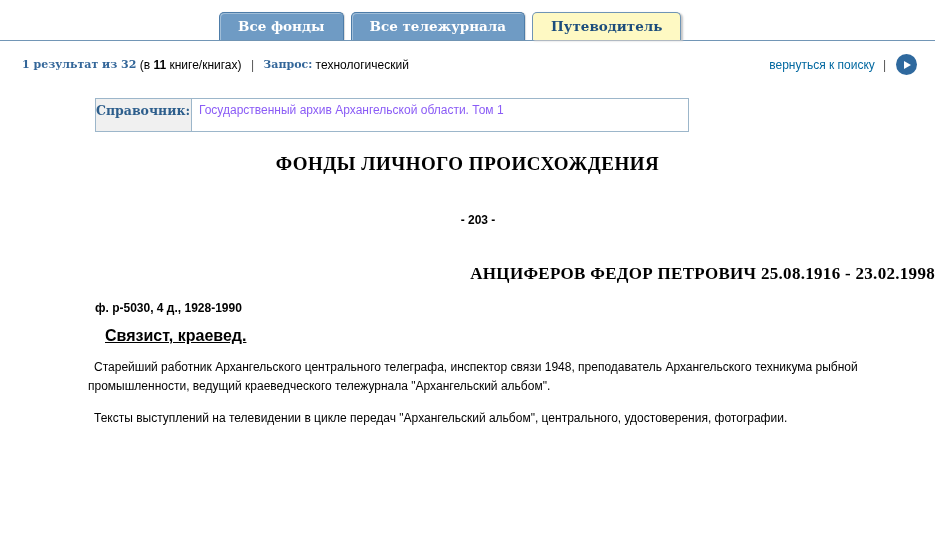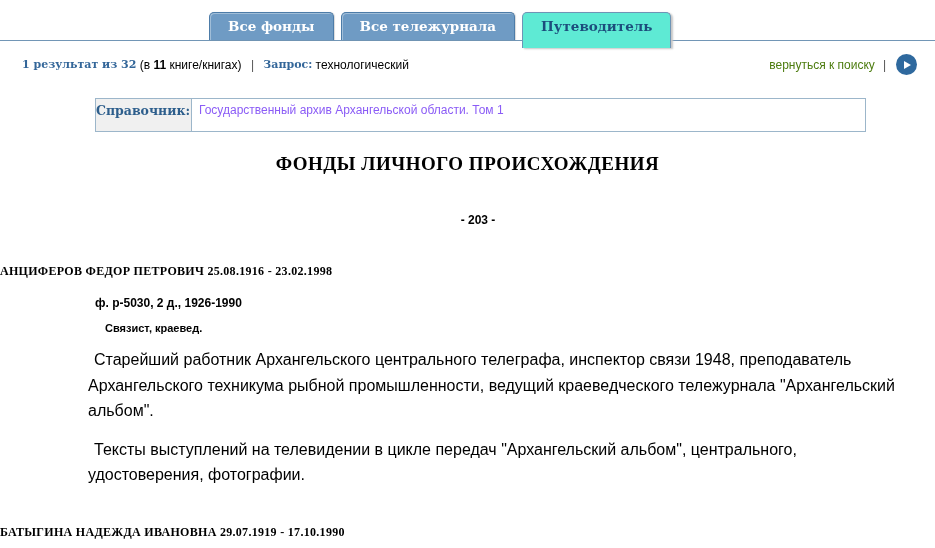--- a/index.html
+++ b/index.html
@@ -3,72 +3,72 @@
 <meta charset="utf-8">
 <style>
   * { margin:0; padding:0; box-sizing:border-box; }
   html,body { width:935px; height:548px; overflow:hidden; background:#fff;
     font-family:"Liberation Sans", sans-serif; }
   .page { position:relative; width:935px; height:548px; background:#fff; }
 
   
   .header { position:relative; height:41px; }
   .tabline { position:absolute; top:40px; left:0; right:0; height:1px; background:#7296b6; z-index:1; }
-  .tabs { position:absolute; top:12px; left:209px; display:flex; z-index:2; }
+  .tabs { position:absolute; top:12px; left:219px; display:flex; z-index:2; }
   .tab {
     height:28px; padding:5px 18px 0; margin-right:7px;
     background:#6f9bc4; color:#fff;
     border:1px solid #4d7ca8; border-bottom:none;
     border-radius:5px 5px 0 0;
     font-family:"DejaVu Serif", serif; font-weight:bold; font-size:13.5px;
     box-shadow:inset 1px 1px 0 rgba(255,255,255,0.35), 1px 0 1px rgba(0,0,0,0.15);
     cursor:pointer; white-space:nowrap;
   }
   .tab.active {
-    height:36px; background:#5eead4; color:#1c4d7c;
+    height:28px; background:#fef9c3; color:#1c4d7c;
     border:1px solid #6f94b5; border-bottom:none;
     box-shadow:2px 1px 2px #c7c7c7;
   }
 
   
   .results-bar { display:flex; justify-content:space-between; align-items:center;
     padding:11px 18px 0 22px; height:36px; font-size:12px; color:#000; }
   .res-left span { vertical-align:middle; }
   .blue-serif { font-family:"DejaVu Serif", serif; font-weight:bold; color:#336699; font-size:11px; }
   .res-sep { color:#555; margin:0 6px; }
   .res-right { display:flex; align-items:center; }
-  .back-link { color:#4d7c0f; font-size:12px; cursor:pointer; text-decoration:none; }
+  .back-link { color:#0369a1; font-size:12px; cursor:pointer; text-decoration:none; }
   .back-sep { color:#555; margin:0 10px 0 8px; }
   .go-btn { width:21px; height:21px; border-radius:50%; background:#2f699e;
     display:inline-flex; align-items:center; justify-content:center; cursor:pointer; }
   .go-btn .tri { width:0; height:0; border-left:7px solid #fff;
     border-top:4px solid transparent; border-bottom:4px solid transparent; margin-left:2px; }
 
   
-  .ref-table { border-collapse:collapse; margin:21px 0 0 95px; width:771px; table-layout:fixed; }
+  .ref-table { border-collapse:collapse; margin:21px 0 0 95px; width:594px; table-layout:fixed; }
   .ref-table td { border:1px solid #9cb6ca; }
   td.lbl { width:96px; background:#f0f0f0; text-align:right;
     font-family:"DejaVu Serif", serif; font-weight:bold; font-size:12.5px; color:#2d5e8c;
     padding:4px 5px 4px 0; }
   tr.r1 td { height:33px; vertical-align:top; }
   tr.r2 td { height:27px; vertical-align:middle; }
   td.val { font-size:12px; color:#3366cc; padding:4px 4px 4px 7px; }
   .bullet { color:#000; font-size:13px; margin:0 8px 0 14px; }
   .link { color:#8b5cf6; cursor:pointer; }
 
   
   .doc { color:#000; }
   .chapter-title { margin-top:21px; text-align:center;
     font-family:"Liberation Serif", serif; font-weight:bold; font-size:19px; letter-spacing:0.5px; }
   .page-number { margin-top:38px; text-align:center; font-weight:bold; font-size:12px;padding-left:21px; }
-  .entry-heading { margin-top:37px; text-align:left;
-    font-family:"Liberation Serif", serif; font-weight:bold; font-size:12px; letter-spacing:0.3px; }
+  .entry-heading { margin-top:37px; text-align:right;
+    font-family:"Liberation Serif", serif; font-weight:bold; font-size:17px; letter-spacing:0.3px; }
   .fond-line { margin:17px 0 0 95px; font-weight:bold; font-size:12px; }
-  .subtitle  { margin:12px 16px 0 105px; font-weight:bold; font-size:11px; }
-  .doc p { margin:13px 28px 0 88px; font-size:16px; line-height:1.6; text-indent:6px; }
+  .subtitle  { margin:12px 16px 0 105px; font-weight:bold; font-size:16px;text-decoration:underline; }
+  .doc p { margin:13px 28px 0 88px; font-size:12px; line-height:1.6; text-indent:6px; }
 </style>
 </head>
 <body>
 
 <div class="page">
 
   <div class="header">
     <div class="tabline"></div>
     <div class="tabs">
       <div class="tab">Все фонды</div>
@@ -106,26 +106,21 @@
     </tr>
   </tbody>
     </table>
 
   <div class="doc">
     <div class="chapter-title">ФОНДЫ ЛИЧНОГО ПРОИСХОЖДЕНИЯ</div>
     <div class="page-number">- 203 -</div>
 
     <div>
       <div class="entry-heading">АНЦИФЕРОВ ФЕДОР ПЕТРОВИЧ 25.08.1916 - 23.02.1998</div>
-      <div class="fond-line">ф. р-5030, 2 д., 1926-1990</div>
+      <div class="fond-line">ф. р-5030, 4 д., 1928-1990</div>
       <div class="subtitle">Связист, краевед.</div>
       <p>Старейший работник Архангельского центрального телеграфа, инспектор связи 1948, преподаватель Архангельского техникума рыбной промышленности, ведущий краеведческого тележурнала "Архангельский альбом".</p>
       <p>Тексты выступлений на телевидении в цикле передач "Архангельский альбом", центрального, удостоверения, фотографии.</p>
     </div>
 
-    <div>
-      <div class="entry-heading">БАТЫГИНА НАДЕЖДА ИВАНОВНА 29.07.1919 - 17.10.1990</div>
-      <div class="fond-line">ф. р-5953, 18 д., 1942-1990</div>
-
-    </div>
   </div>
 
 </div>
 
 </body></html>

